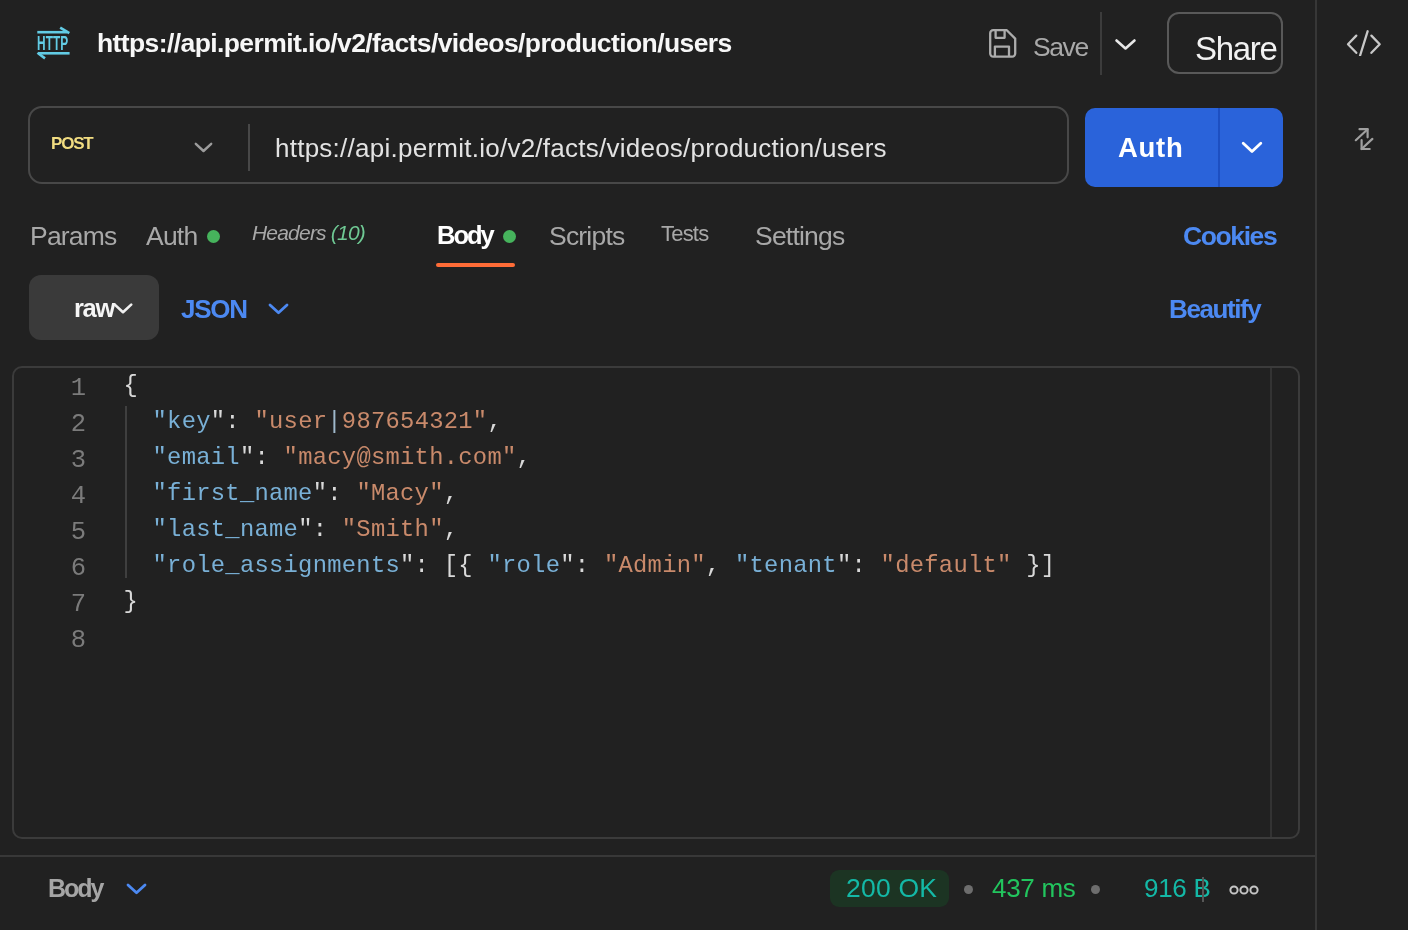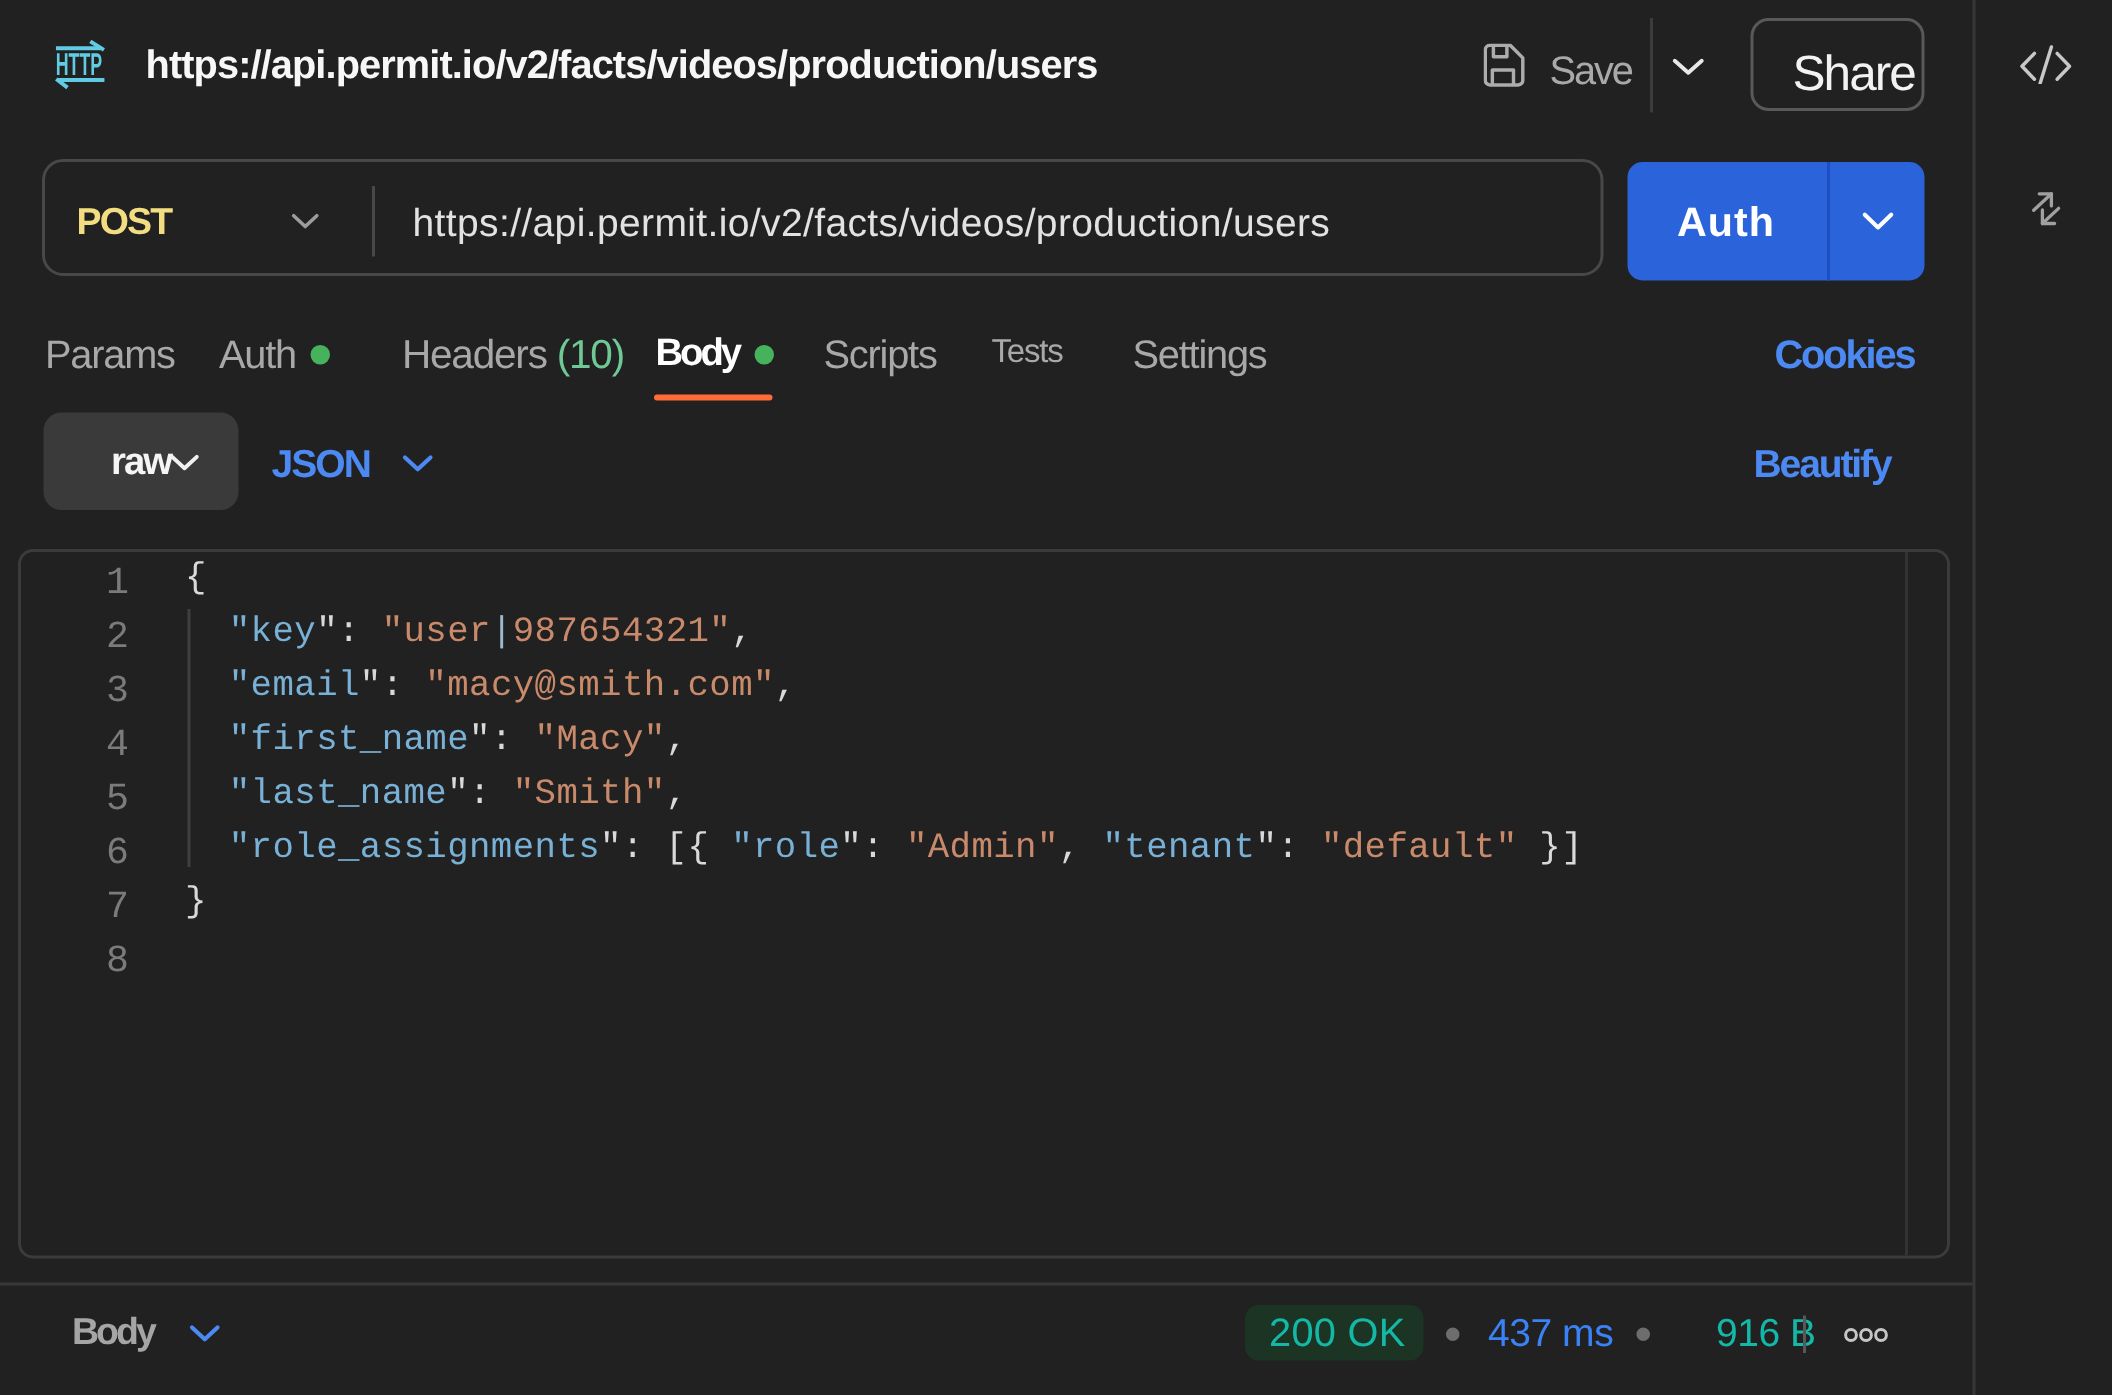--- a/index.html
+++ b/index.html
@@ -35,38 +35,38 @@
   <div class="abs" style="left:1100px;top:12px;width:2px;height:63px;background:#3c3c3c;"></div>
 
   <svg class="abs" style="left:1114px;top:38px;" width="23" height="13" viewBox="0 0 23 13" fill="none">
     <path d="M2.5 2.5 L11.5 10.5 L20.5 2.5" stroke="#e8e8e8" stroke-width="2.6" stroke-linecap="round" stroke-linejoin="round"></path>
   </svg>
 
   <div class="abs" style="left:1167px;top:12px;width:116px;height:62px;border:2px solid #595959;border-radius:12px;"></div>
   <div class="abs txt" style="left:1195px;top:30px;font-size:33px;color:#f2f2f2;letter-spacing:-1.3px;">Share</div>
 
   <div class="abs" style="left:28px;top:106px;width:1041px;height:78px;border:2px solid #484848;border-radius:14px;"></div>
-  <div class="abs txt" style="left:51px;top:134px;font-size:25px;font-weight:700;color:#f2dd81;letter-spacing:-1.2px;">POST</div>
+  <div class="abs txt" style="left:51px;top:134px;font-size:17px;font-weight:700;color:#f2dd81;letter-spacing:-1.2px;">POST</div>
   <svg class="abs" style="left:194px;top:142px;" width="19" height="11" viewBox="0 0 19 11" fill="none">
     <path d="M1.8 1.8 L9.5 9 L17.2 1.8" stroke="#9c9c9c" stroke-width="2.4" stroke-linecap="round" stroke-linejoin="round"></path>
   </svg>
   <div class="abs" style="left:248px;top:124px;width:2px;height:47px;background:#484848;"></div>
   <div class="abs txt" style="left:275px;top:132.5px;font-size:26px;color:#e2e2e2;letter-spacing:0.25px;">https://api.permit.io/v2/facts/videos/production/users</div>
 
   <div class="abs" style="left:1085px;top:108px;width:198px;height:79px;background:#2a63da;border-radius:10px;"></div>
   <div class="abs txt" style="left:1118px;top:132px;font-size:27.5px;font-weight:700;color:#ffffff;letter-spacing:0.7px;">Auth</div>
   <div class="abs" style="left:1218px;top:108px;width:2px;height:79px;background:#1d4fc2;"></div>
   <svg class="abs" style="left:1241px;top:141px;" width="22" height="13" viewBox="0 0 22 13" fill="none">
     <path d="M2.2 2.2 L11 10.6 L19.8 2.2" stroke="#ffffff" stroke-width="2.8" stroke-linecap="round" stroke-linejoin="round"></path>
   </svg>
 
   <div class="abs txt" style="left:30px;top:221px;font-size:26.5px;color:#a8a8a8;letter-spacing:-0.8px;">Params</div>
   <div class="abs txt" style="left:146px;top:221px;font-size:26.5px;color:#a8a8a8;letter-spacing:-0.8px;">Auth</div>
   <div class="abs" style="left:207px;top:230px;width:13px;height:13px;border-radius:50%;background:#46b35c;"></div>
-  <div class="abs txt" style="left:268px;top:221px;font-size:27px;color:#a8a8a8;letter-spacing:-0.8px;">Headers <span style="color:#6fc994;">(10)</span></div>
+  <div class="abs txt" style="left:252px;top:221px;font-size:21px;color:#a8a8a8;letter-spacing:-0.8px;font-style:italic;">Headers <span style="color:#6fc994;">(10)</span></div>
   <div class="abs txt" style="left:437px;top:221px;font-size:25.5px;font-weight:700;color:#ffffff;letter-spacing:-2.0px;">Body</div>
   <div class="abs" style="left:503px;top:230px;width:13px;height:13px;border-radius:50%;background:#46b35c;"></div>
   <div class="abs txt" style="left:549px;top:221px;font-size:26.5px;color:#a8a8a8;letter-spacing:-0.8px;">Scripts</div>
   <div class="abs txt" style="left:661px;top:221px;font-size:22px;color:#a8a8a8;letter-spacing:-0.8px;">Tests</div>
   <div class="abs txt" style="left:755px;top:221px;font-size:26.5px;color:#a8a8a8;letter-spacing:-0.8px;">Settings</div>
   <div class="abs txt" style="left:1183px;top:221px;font-size:26.5px;font-weight:700;color:#4c89f2;letter-spacing:-1.4px;">Cookies</div>
   <div class="abs" style="left:436px;top:263px;width:79px;height:4px;background:#ff6c37;border-radius:2px;"></div>
 
   <div class="abs" style="left:29px;top:275px;width:130px;height:65px;background:#3a3a3a;border-radius:12px;"></div>
   <div class="abs txt" style="left:49px;top:294px;font-size:25.5px;font-weight:700;color:#f5f5f5;letter-spacing:-1.3px;margin-left:25px;">raw</div>
@@ -95,21 +95,21 @@
 <span>}</span></div>
 
   <div class="abs" style="left:0px;top:855px;width:1315px;height:2px;background:#383838;"></div>
   <div class="abs txt" style="left:48px;top:874px;font-size:25px;font-weight:700;color:#a5a5a5;letter-spacing:-2.0px;">Body</div>
   <svg class="abs" style="left:126px;top:883px;" width="21" height="12" viewBox="0 0 21 12" fill="none">
     <path d="M2 2 L10.5 9.8 L19 2" stroke="#4c89f2" stroke-width="2.8" stroke-linecap="round" stroke-linejoin="round"></path>
   </svg>
   <div class="abs" style="left:830px;top:870px;width:119px;height:37px;background:#1c3423;border-radius:9px;"></div>
   <div class="abs txt" style="left:846px;top:872.5px;font-size:26.5px;font-weight:400;color:#14b8a6;letter-spacing:0.2px;">200 OK</div>
   <div class="abs" style="left:964px;top:885px;width:9px;height:9px;border-radius:50%;background:#6d6d6d;"></div>
-  <div class="abs txt" style="left:992px;top:873px;font-size:26px;color:#3b82f6;">437 ms</div>
+  <div class="abs txt" style="left:992px;top:873px;font-size:26px;color:#22c55e;">437 ms</div>
   <div class="abs" style="left:1091px;top:885px;width:9px;height:9px;border-radius:50%;background:#6d6d6d;"></div>
   <div class="abs txt" style="left:1119px;top:873px;font-size:26px;color:#14b8a6;margin-left:25px;">916 B</div>
   <div class="abs" style="left:1202px;top:877px;width:2px;height:25px;background:#575757;"></div>
   <svg class="abs" style="left:1227px;top:883px;" width="34" height="14" viewBox="0 0 34 14" fill="none" stroke="#c6c6c6" stroke-width="2">
     <circle cx="7" cy="7" r="3.6"></circle>
       <circle cx="17" cy="7" r="3.6"></circle>
       <circle cx="27" cy="7" r="3.6"></circle>
   </svg>
 
   <svg class="abs" style="left:1346px;top:30px;" width="36" height="26" viewBox="0 0 36 26" fill="none" stroke="#c8c8c8" stroke-width="2.3" stroke-linecap="round" stroke-linejoin="round">

